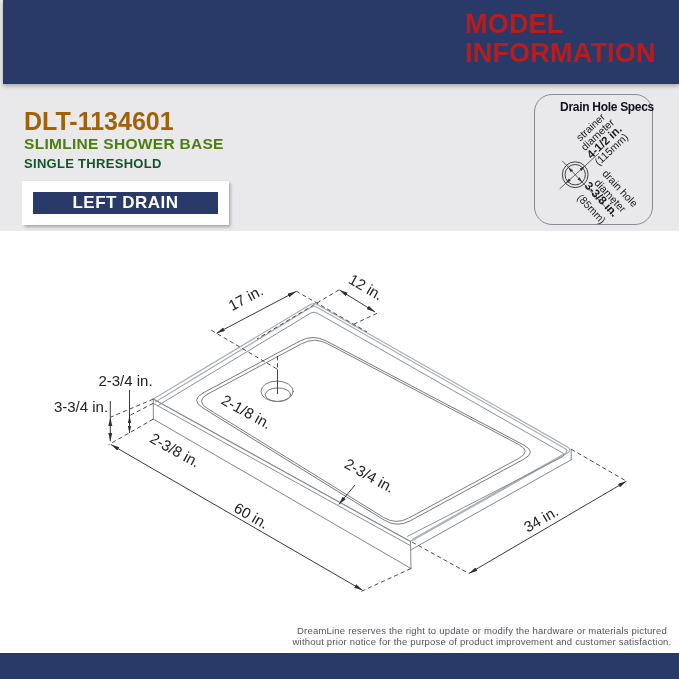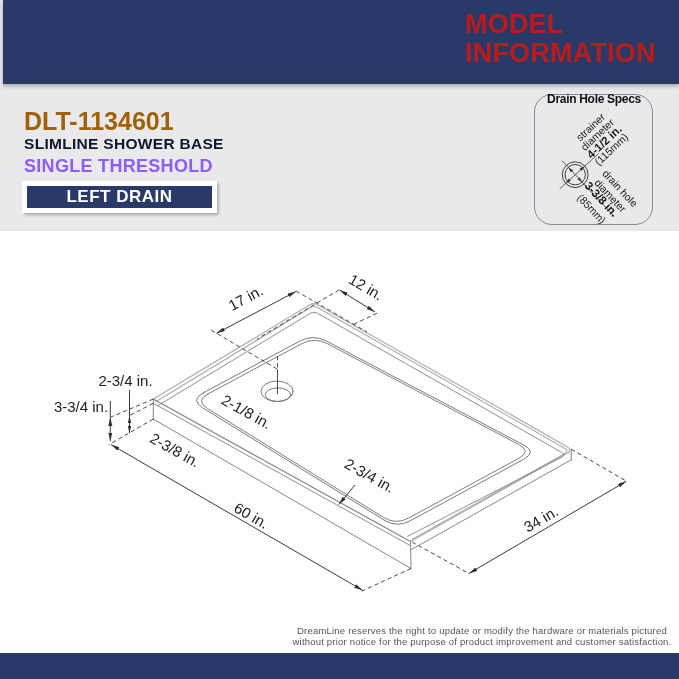--- a/index.html
+++ b/index.html
@@ -11,31 +11,31 @@
 <body>
 
 <div class="abs" style="left:0;top:0;width:679px;height:231px;background:#e9e9eb;"></div>
 
 <div class="abs" style="left:3px;top:0;width:676px;height:84px;background:#2a3a68;box-shadow:0 2px 4px rgba(40,40,60,0.35);"></div>
 
 <div class="abs" style="left:465px;top:10px;color:#b91c1c;font-weight:bold;font-size:27px;line-height:28.5px;letter-spacing:0.2px;">MODEL<br>INFORMATION</div>
 
 <div class="abs" style="left:24px;top:107px;color:#a16207;font-weight:bold;font-size:25px;">DLT-1134601</div>
 
-<div class="abs" style="left:24px;top:135px;color:#0f172a;font-weight:bold;font-size:15.5px;letter-spacing:0.3px;">SLIMLINE SHOWER BASE</div>
+<div class="abs" style="left:24px;top:135px;color:#4d7c0f;font-weight:bold;font-size:15.5px;letter-spacing:0.3px;">SLIMLINE SHOWER BASE</div>
 
-<div class="abs" style="left:24px;top:156px;color:#8b5cf6;font-weight:bold;font-size:18px;letter-spacing:0.3px;">SINGLE THRESHOLD</div>
+<div class="abs" style="left:24px;top:156px;color:#14532d;font-weight:bold;font-size:13px;letter-spacing:0.3px;">SINGLE THRESHOLD</div>
 
-<div class="abs" style="left:22px;top:181px;width:185px;height:22px;background:#ffffff;padding:5px;box-shadow:1.5px 2px 3px rgba(0,0,0,0.3);">
+<div class="abs" style="left:22px;top:181px;width:185px;height:22px;background:#ffffff;padding:11px;box-shadow:1.5px 2px 3px rgba(0,0,0,0.3);">
   <div style="width:100%;height:100%;background:#2a3a68;color:#ffffff;font-weight:bold;font-size:17px;letter-spacing:0.5px;text-align:center;line-height:22px;">LEFT DRAIN</div>
 </div>
 
 <div class="abs" style="left:534px;top:94px;width:117px;height:129px;border:1.4px solid #8a8a8f;border-radius:18px;"></div>
 
-<div class="abs" style="left:534px;top:92px;width:120px;text-align:center;color:#10101c;font-weight:bold;font-size:12px;letter-spacing:-0.3px;">Drain Hole Specs</div>
+<div class="abs" style="left:534px;top:100px;width:120px;text-align:right;color:#10101c;font-weight:bold;font-size:12px;letter-spacing:-0.3px;">Drain Hole Specs</div>
 
 <div class="abs" style="left:282px;top:626px;width:400px;text-align:center;color:#53535e;font-size:9.5px;letter-spacing:0.2px;line-height:10.6px;">DreamLine reserves the right to update or modify the hardware or materials pictured<br>without prior notice for the purpose of product improvement and customer satisfaction.</div>
 
 <div class="abs" style="left:0;top:653px;width:679px;height:26px;background:#2a3a68;"></div>
 
 <svg class="abs" style="left:0;top:0;" width="679" height="679" viewBox="0 0 679 679">
   <defs>
     <marker id="ah" markerWidth="10" markerHeight="5" refX="8.5" refY="2" orient="auto-start-reverse" markerUnits="userSpaceOnUse">
       <path d="M0,0 L8.5,2 L0,4 Z" fill="#2f2f2f"></path>
     </marker>

